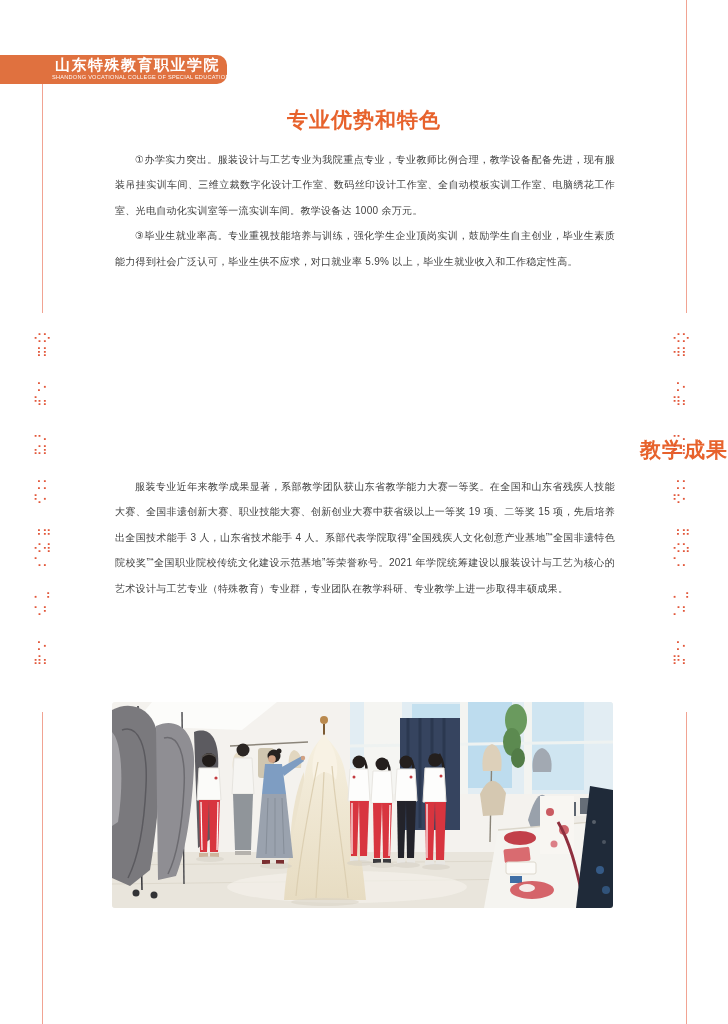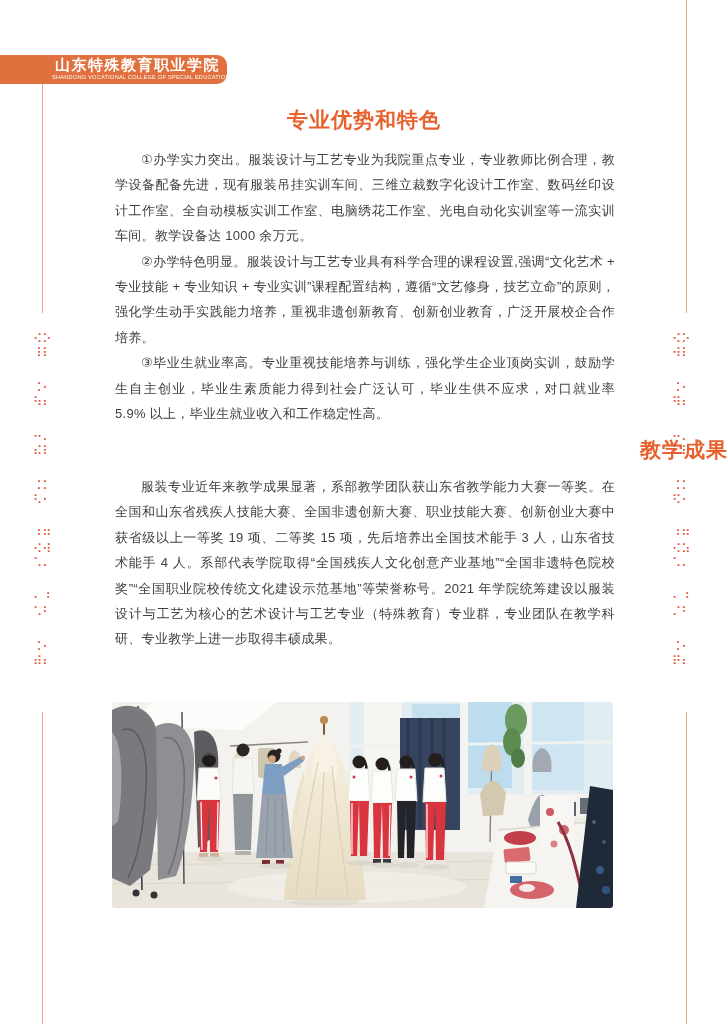--- a/index.html
+++ b/index.html
@@ -31,21 +31,21 @@
 
   .sec-title{
     position:absolute;left:0;width:728px;margin:0;text-align:center;
     color:#e7622c;font-size:21px;font-weight:bold;line-height:26px;letter-spacing:1px;
   }
   .sec-title-1{top:107px;}
   .sec-title-2{top:437px;text-align:right;}
 
   .text-col{
     position:absolute;left:115px;width:500px;color:#3e3e3e;
-    font-size:13px;line-height:25.4px;text-align:justify;letter-spacing:.3px;
+    font-size:10px;line-height:25.4px;text-align:justify;letter-spacing:.3px;
   }
   .text-col-1{top:147px;}
   .text-col-2{top:474px;}
   .text-col p{margin:0;text-indent:2em;}
 
   
   .braille{
     position:absolute;width:36px;display:flex;flex-direction:column;gap:21px;
     color:#e2573a;font-family:"DejaVu Sans",sans-serif;font-size:12.5px;line-height:14px;
     text-align:center;
@@ -72,21 +72,20 @@
   <div class="rule rule-right-bottom"></div>
 
   <div class="banner">
     <div class="banner-zh">山东特殊教育职业学院</div>
     <div class="banner-en">SHANDONG VOCATIONAL COLLEGE OF SPECIAL EDUCATION</div>
   </div>
 
   <h1 class="sec-title sec-title-1">专业优势和特色</h1>
   <div class="text-col text-col-1">
     <p>①办学实力突出。服装设计与工艺专业为我院重点专业，专业教师比例合理，教学设备配备先进，现有服装吊挂实训车间、三维立裁数字化设计工作室、数码丝印设计工作室、全自动模板实训工作室、电脑绣花工作室、光电自动化实训室等一流实训车间。教学设备达 1000 余万元。</p>
-    <p>②办学特色明显。服装设计与工艺专业具有科学合理的课程设置,强调“文化艺术 + 专业技能 + 专业知识 + 专业实训”课程配置结构，遵循“文艺修身，技艺立命”的原则，强化学生动手实践能力培养，重视非遗创新教育、创新创业教育，广泛开展校企合作培养。</p>
     <p>③毕业生就业率高。专业重视技能培养与训练，强化学生企业顶岗实训，鼓励学生自主创业，毕业生素质能力得到社会广泛认可，毕业生供不应求，对口就业率 5.9% 以上，毕业生就业收入和工作稳定性高。</p>
   </div>
 
   <h1 class="sec-title sec-title-2">教学成果</h1>
   <div class="text-col text-col-2">
     <p>服装专业近年来教学成果显著，系部教学团队获山东省教学能力大赛一等奖。在全国和山东省残疾人技能大赛、全国非遗创新大赛、职业技能大赛、创新创业大赛中获省级以上一等奖 19 项、二等奖 15 项，先后培养出全国技术能手 3 人，山东省技术能手 4 人。系部代表学院取得“全国残疾人文化创意产业基地”“全国非遗特色院校奖”“全国职业院校传统文化建设示范基地”等荣誉称号。2021 年学院统筹建设以服装设计与工艺为核心的艺术设计与工艺专业（特殊教育）专业群，专业团队在教学科研、专业教学上进一步取得丰硕成果。</p>
   </div>
 
   <div class="braille braille-left">
     <div class="braille-group">⠪⠕

